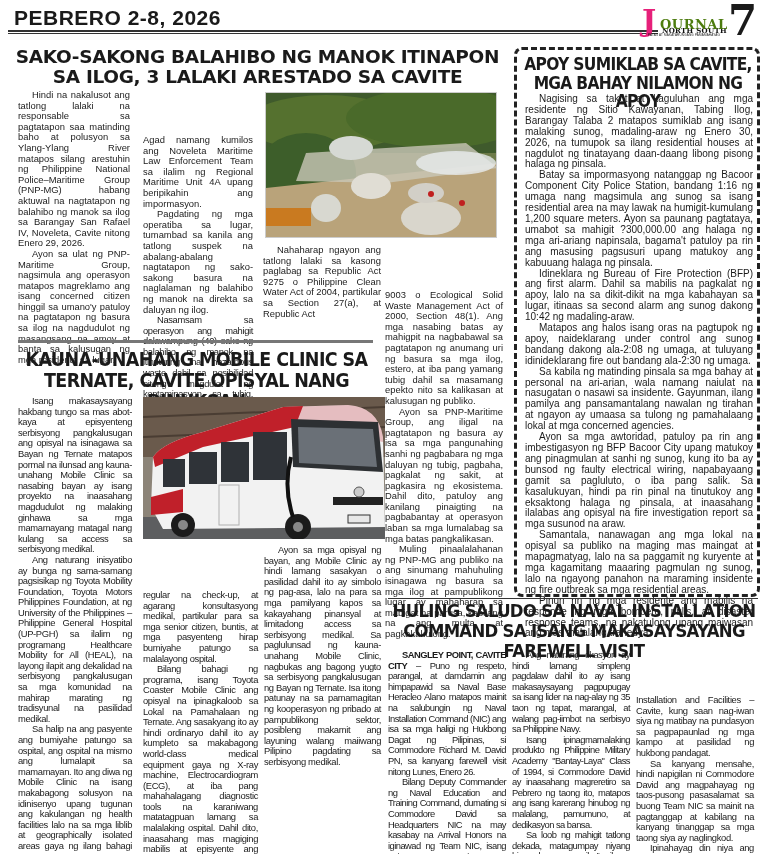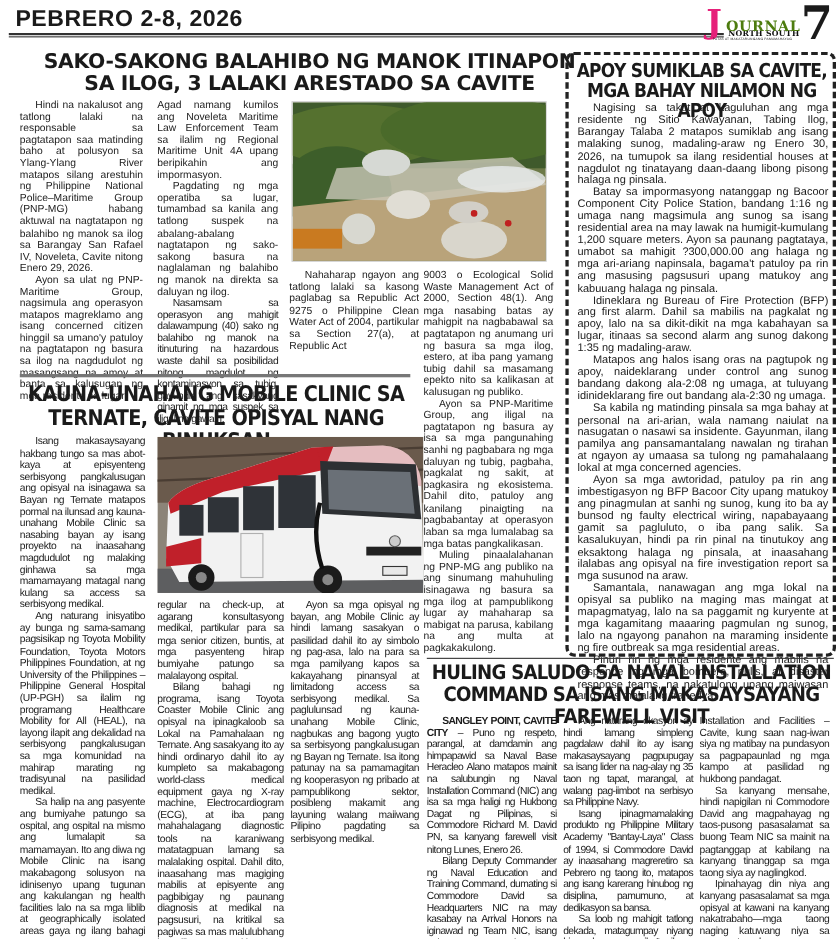--- a/index.html
+++ b/index.html
@@ -13,28 +13,28 @@
   .rule-top2 { left: 8px; top: 33px; width: 650px; height: 1px; background: #333; }
   .logo { left: 640px; top: 2px; width: 120px; height: 40px; }
   .logo-j { position: absolute; left: 2px; top: 4px; font-family: "DejaVu Serif", serif; font-weight: bold; font-size: 30px; color: #e6207a; line-height: 1; }
   .logo-ns { position: absolute; left: 22px; top: 24px; font-family: "DejaVu Serif", serif; font-weight: bold; font-size: 7px; color: #111; letter-spacing: 0.3px; }
   .logo-journal { position: absolute; left: 20px; top: 15px; font-family: "DejaVu Serif", serif; font-weight: bold; font-size: 13px; color: #4d7c0f; letter-spacing: 0.5px; }
   .logo-tag { position: absolute; left: 8px; top: 31px; font-size: 3px; color: #111; width: 80px; letter-spacing: 0.2px; }
   .logo-num { position: absolute; left: 88px; top: -2px; font-family: "DejaVu Serif", serif; font-weight: bold; font-size: 42px; color: #1a1a1a; line-height: 1; }
 
   
   .hl { font-family: "DejaVu Sans", sans-serif; font-weight: bold; text-align: center; color: #1a1a1a; line-height: 1.08; letter-spacing: -0.3px; }
-  .hl-1 { left: 10px; top: 47px; width: 495px; font-size: 18.5px; margin-left: 24px; }
+  .hl-1 { left: 10px; top: 47px; width: 495px; font-size: 18.5px; }
   .hl-2 { left: 8px; top: 349px; width: 377px; font-size: 17.5px; letter-spacing: -0.6px; transform: scaleY(1.12); transform-origin: top; }
   .hl-3 { left: 390px; top: 602px; width: 368px; font-size: 16.5px; letter-spacing: -0.7px; transform: scaleY(1.1); transform-origin: top; }
 
   
   .col { font-family: "Liberation Sans", sans-serif; font-size: 9.4px; line-height: 10.6px; text-align: justify; hyphens: manual; color: #1b1b1b; }
   .col p { text-indent: 14px; }
-  .col p.noind { text-indent: 0; }
+  .col p.noind { text-indent: 0; margin-top: 45px; }
   .tight { letter-spacing: -0.35px; }
   .vtight { letter-spacing: -0.55px; }
 
   
   .a1c1 { left: 18px; top: 90px; width: 112px; }
   .a1c2 { left: 143px; top: 90px; width: 110px; }
   .a1c3 { left: 263px; top: 245px; width: 118px; }
   .a1c4 { left: 385px; top: 245px; width: 118px; }
   .photo1 { left: 265px; top: 92px; width: 232px; height: 146px; overflow: hidden; border: 1px solid #ccc; }
   .rule-mid { left: 18px; top: 340px; width: 355px; height: 3px; background: #777; }
@@ -114,21 +114,21 @@
   <p>Muling pinaalalahanan ng PNP-MG ang publiko na ang sinumang mahuhuling isinagawa ng basura sa mga ilog at pampublikong lugar ay mahaharap sa mabigat na parusa, kabilang na ang multa at pagkakakulong.</p>
 </div>
 
 <div class="abs rule-mid"></div>
 
 <div class="abs firebox"></div>
 <div class="abs hl fire-hl">APOY SUMIKLAB SA CAVITE, MGA BAHAY NILAMON NG APOY</div>
 <div class="abs col fire-body">
   <p>Nagising sa takot at kaguluhan ang mga residente ng Sitio Kawayanan, Tabing Ilog, Barangay Talaba 2 matapos sumiklab ang isang malaking sunog, madaling-araw ng Enero 30, 2026, na tumupok sa ilang residential houses at nagdulot ng tinatayang daan-daang libong pisong halaga ng pinsala.</p>
   <p>Batay sa impormasyong natanggap ng Bacoor Component City Police Station, bandang 1:16 ng umaga nang magsimula ang sunog sa isang residential area na may lawak na humigit-kumulang 1,200 square meters. Ayon sa paunang pagtataya, umabot sa mahigit ?300,000.00 ang halaga ng mga ari-ariang napinsala, bagama't patuloy pa rin ang masusing pagsusuri upang matukoy ang kabuuang halaga ng pinsala.</p>
-  <p>Idineklara ng Bureau of Fire Protection (BFP) ang first alarm. Dahil sa mabilis na pagkalat ng apoy, lalo na sa dikit-dikit na mga kabahayan sa lugar, itinaas sa second alarm ang sunog dakong 1:35 ng madaling-araw.</p>
+  <p>Idineklara ng Bureau of Fire Protection (BFP) ang first alarm. Dahil sa mabilis na pagkalat ng apoy, lalo na sa dikit-dikit na mga kabahayan sa lugar, itinaas sa second alarm ang sunog dakong 10:42 ng madaling-araw.</p>
   <p>Matapos ang halos isang oras na pagtupok ng apoy, naideklarang under control ang sunog bandang dakong ala-2:08 ng umaga, at tuluyang idinideklarang fire out bandang ala-2:30 ng umaga.</p>
   <p>Sa kabila ng matinding pinsala sa mga bahay at personal na ari-arian, wala namang naiulat na nasugatan o nasawi sa insidente. Gayunman, ilang pamilya ang pansamantalang nawalan ng tirahan at ngayon ay umaasa sa tulong ng pamahalaang lokal at mga concerned agencies.</p>
   <p>Ayon sa mga awtoridad, patuloy pa rin ang imbestigasyon ng BFP Bacoor City upang matukoy ang pinagmulan at sanhi ng sunog, kung ito ba ay bunsod ng faulty electrical wiring, napabayaang gamit sa pagluluto, o iba pang salik. Sa kasalukuyan, hindi pa rin pinal na tinutukoy ang eksaktong halaga ng pinsala, at inaasahang ilalabas ang opisyal na fire investigation report sa mga susunod na araw.</p>
   <p>Samantala, nanawagan ang mga lokal na opisyal sa publiko na maging mas maingat at mapagmatyag, lalo na sa paggamit ng kuryente at mga kagamitang maaaring pagmulan ng sunog, lalo na ngayong panahon na maraming insidente ng fire outbreak sa mga residential areas.</p>
   <p>Pinuri rin ng mga residente ang mabilis na responde ng mga bombero, pulis, at disaster response teams, na nakatulong upang maiwasan ang mas malalang trahedya.</p>
 </div>
 
 <div class="abs hl hl-2">KAUNA-UNAHANG MOBILE CLINIC SA TERNATE, CAVITE OPISYAL NANG BINUKSAN</div>
 
 <div class="abs col a2c1 tight">
@@ -188,20 +188,20 @@
 <div class="abs rule-mid2"></div>
 
 <div class="abs hl hl-3">HULING SALUDO SA NAVAL INSTALLATION COMMAND SA ISANG MAKASAYSAYANG FAREWELL VISIT</div>
 
 <div class="abs col a3c1 vtight">
   <p><span class="dateline">SANGLEY POINT, CAVITE CITY</span><span> – Puno ng respeto, parangal, at damdamin ang himpapawid sa Naval Base Heracleo Alano matapos mainit na salubungin ng Naval Installation Command (NIC) ang isa sa mga haligi ng Hukbong Dagat ng Pilipinas, si Commodore Richard M. David PN, sa kanyang farewell visit nitong Lunes, Enero 26.</span></p>
   <p>Bilang Deputy Commander ng Naval Education and Training Command, dumating si Commodore David sa Headquarters NIC na may kasabay na Arrival Honors na iginawad ng Team NIC, isang patunay ng mataas na paggalang at pagkilala sa kanyang dekada-dekadang paglilingkod sa bayan at sa Sandatahang Lakas ng Pilipinas.</p>
 </div>
 <div class="abs col a3c2 vtight">
   <p>Ang naturang okasyon ay hindi lamang simpleng pagdalaw dahil ito ay isang makasaysayang pagpupugay sa isang lider na nag-alay ng 35 taon ng tapat, marangal, at walang pag-iimbot na serbisyo sa Philippine Navy.</p>
-  <p>Isang ipinagmamalaking produkto ng Philippine Military Academy "Bantay-Laya" Class of 1994, si Commodore David ay inaasahang magreretiro sa Pebrero ng taong ito, matapos ang isang karerang hinubog ng disiplina, pamumuno, at dedikasyon sa bansa.</p>
+  <p>Isang ipinagmamalaking produkto ng Philippine Military Academy "Bantay-Laya" Class of 1994, si Commodore David ay inaasahang magreretiro sa Pebrero ng taong ito, matapos ang isang karerang hinubog ng malalang, pamumuno, at dedikasyon sa bansa.</p>
   <p>Sa loob ng mahigit tatlong dekada, matagumpay niyang hinawakan ang iba't ibang mahahalagang posisyon sa Hukbong Dagat, kabilang na ang pagiging Commander ng Naval</p>
 </div>
 <div class="abs col a3c3 tight">
   <p class="noind">Installation and Facilities – Cavite, kung saan nag-iwan siya ng matibay na pundasyon sa pagpapaunlad ng mga kampo at pasilidad ng hukbong pandagat.</p>
   <p>Sa kanyang mensahe, hindi napigilan ni Commodore David ang magpahayag ng taos-pusong pasasalamat sa buong Team NIC sa mainit na pagtanggap at kabilang na kanyang tinanggap sa mga taong siya ay naglingkod.</p>
   <p>Ipinahayag din niya ang kanyang pasasalamat sa mga opisyal at kawani na kanyang nakatrabaho—mga taong naging katuwang niya sa pagpapatupad ng mga programa at adbokasiya ng Command.</p>
 </div>
 
 </body></html>

